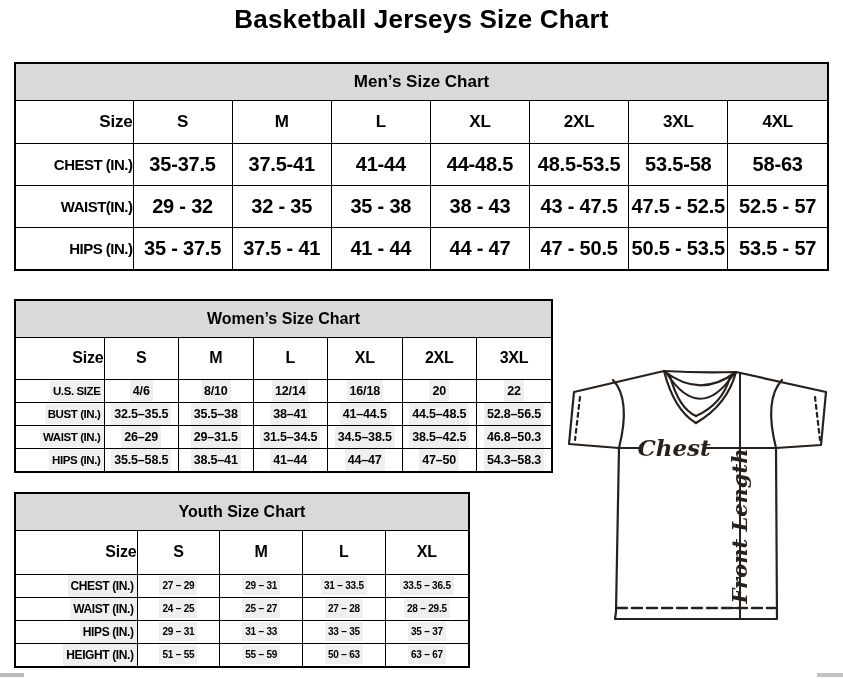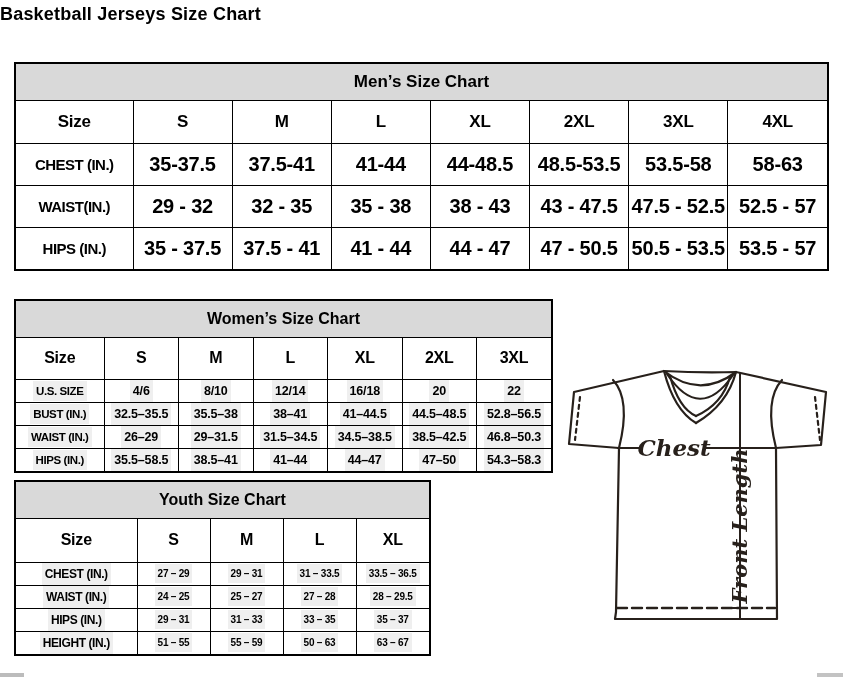--- a/index.html
+++ b/index.html
@@ -2,33 +2,33 @@
 <html><head>
 <meta charset="utf-8">
 <style>
   html,body{margin:0;padding:0;background:#fff;}
   .canvas{
     position:relative;width:843px;height:679px;background:#fff;overflow:hidden;
     font-family:"Liberation Sans",sans-serif;color:#000;
   }
   .page-title{
     position:absolute;top:4px;left:0;width:100%;margin:0;
-    text-align:left;font-size:18px;font-weight:bold;letter-spacing:.2px;
+    text-align:center;font-size:26px;font-weight:bold;letter-spacing:.2px;
   }
   section.sizetable{position:absolute;border:2px solid #000;background:#fff;box-sizing:border-box;}
   .band{
     background:#d9d9d9;border-bottom:1px solid #000;
     text-align:center;font-weight:bold;display:flex;align-items:center;justify-content:center;
   }
   table{border-collapse:collapse;width:100%;table-layout:fixed;}
   th,td{
     border:1px solid #000;text-align:center;vertical-align:middle;
     padding:0;font-weight:bold;letter-spacing:-.2px;
   }
-  tr > :first-child{border-left:none;}
+  tr > :first-child{border-left:none;text-align:right;}
   tr > :last-child{border-right:none;}
   thead tr > *{border-top:none;}
   tbody tr:last-child > *{border-bottom:none;}
   .v{display:inline-block;}
   .hl tbody .v{background:#efefef;padding:4px 3px;}
 
   #mens{left:14px;top:62px;width:815px;}
   #mens .band{height:36px;font-size:17px;}
   #mens thead tr{height:42px;}
   #mens thead th{font-size:17px;}
@@ -37,21 +37,21 @@
   #mens td{font-size:20px;}
 
   #women{left:14px;top:299px;width:539px;}
   #women .band{height:36px;font-size:16px;}
   #women thead tr{height:41px;}
   #women thead th{font-size:16px;}
   #women tbody tr{height:21px;}
   #women tbody th{font-size:11.5px;letter-spacing:-.4px;}
   #women td{font-size:12.5px;margin-top:36px;}
 
-  #youth{left:14px;top:480px;width:417px;}
+  #youth{left:14px;top:492px;width:456px;}
   #youth .band{height:36px;font-size:16px;}
   #youth thead tr{height:43px;}
   #youth thead th{font-size:16px;}
   #youth tbody tr{height:22px;}
   #youth tbody th{font-size:12px;letter-spacing:-.4px;}
   #youth td{font-size:10px;}
 
   .jersey{position:absolute;left:556px;top:360px;width:287px;height:272px;}
   .jersey-text{
     font-family:"DejaVu Serif","Liberation Serif",serif;

